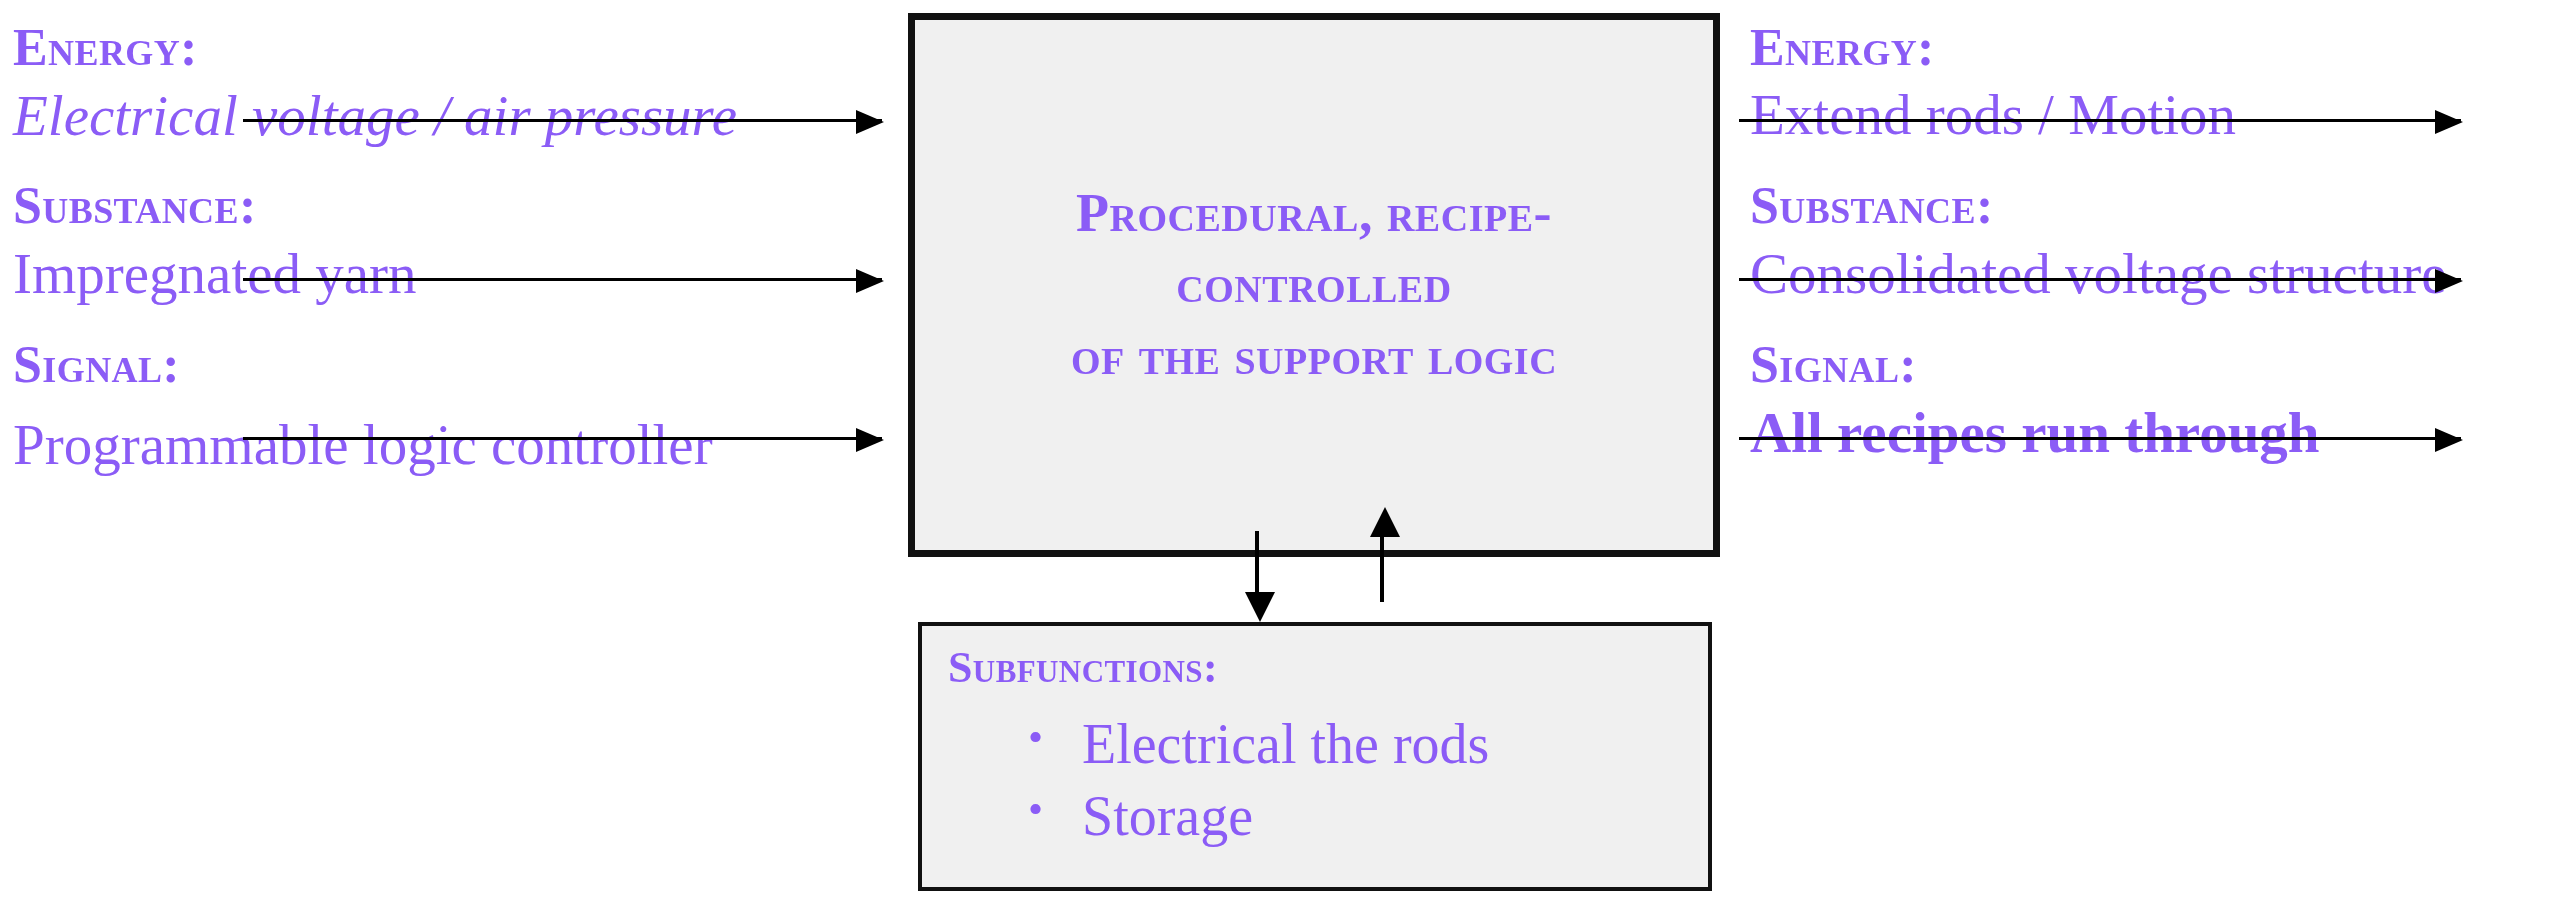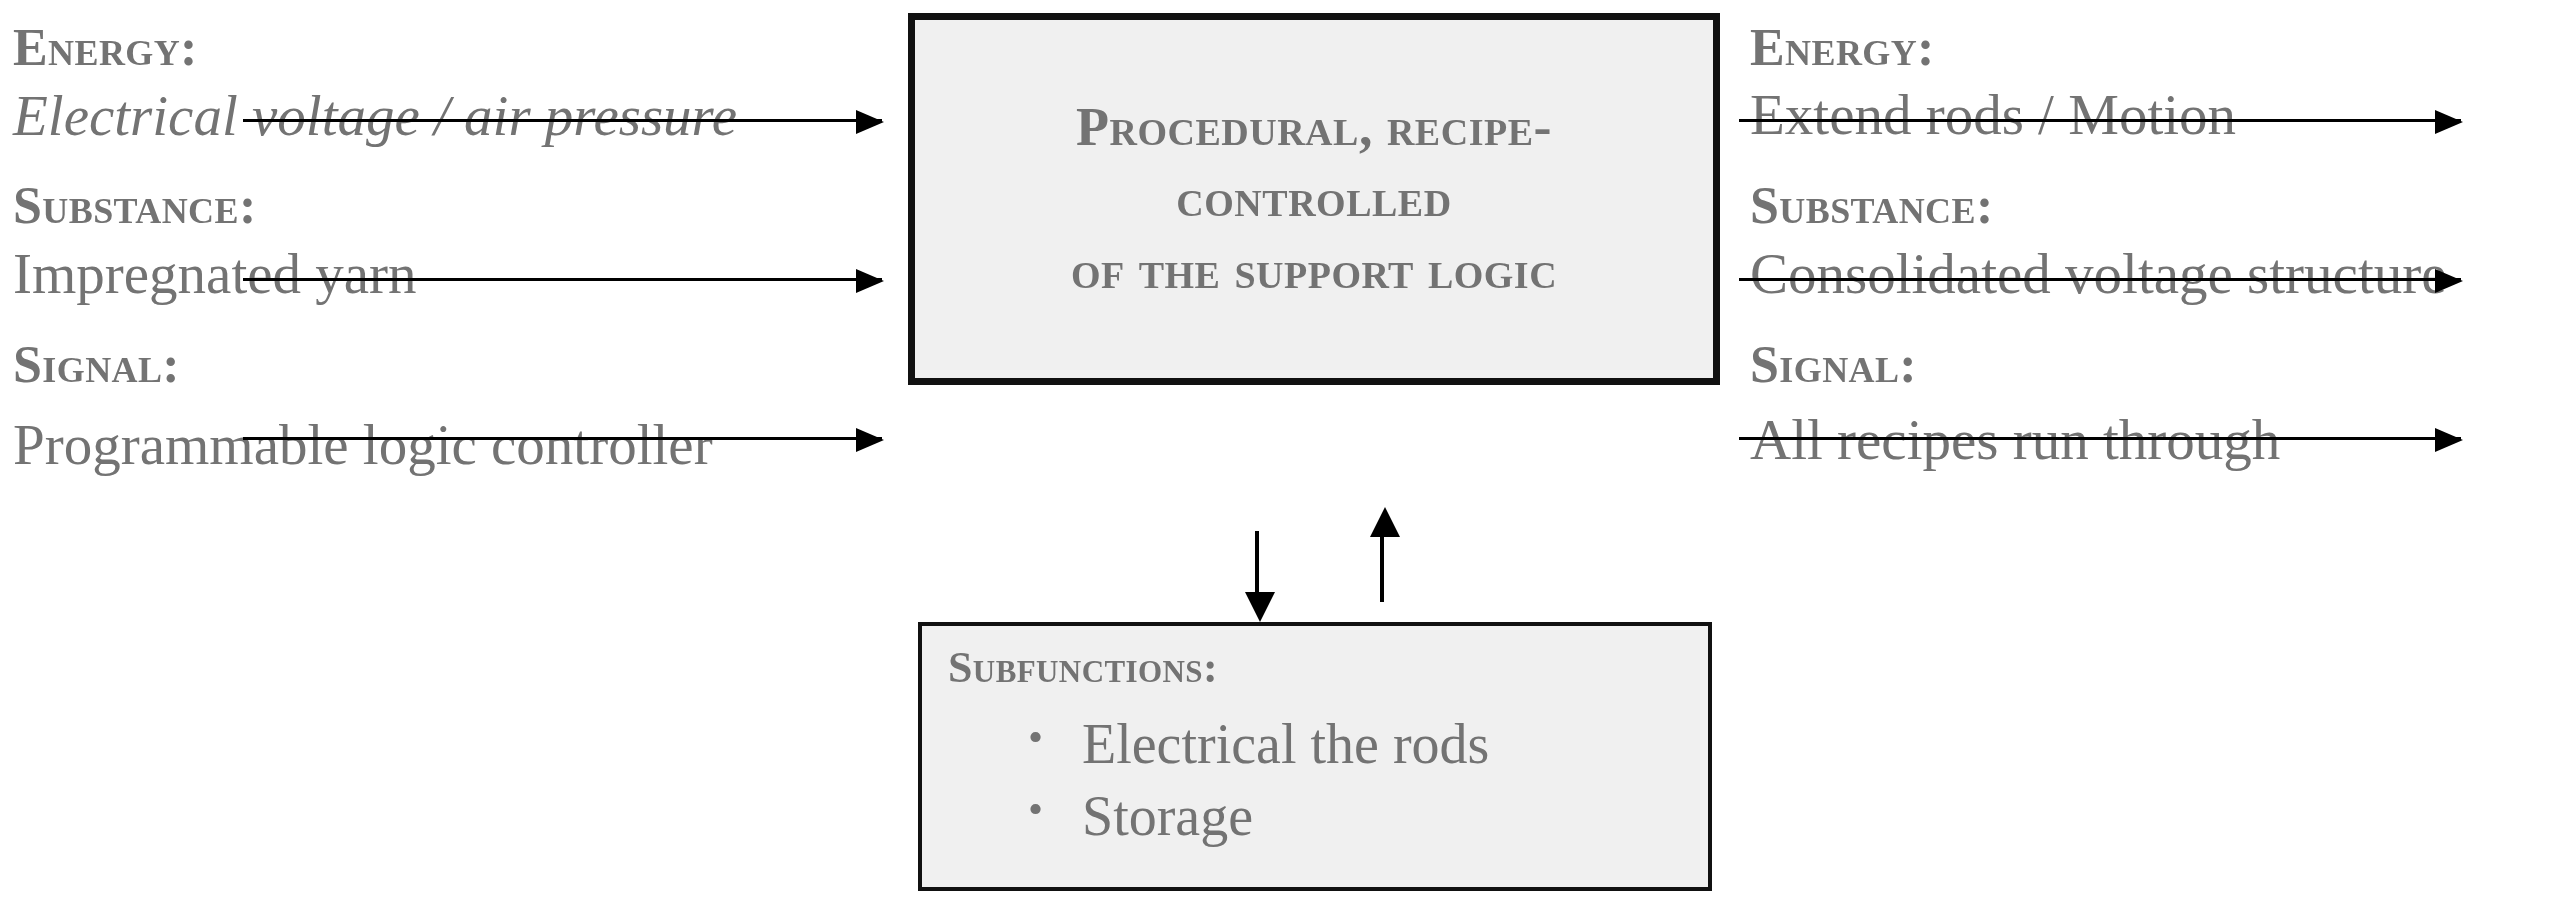--- a/index.html
+++ b/index.html
@@ -7,21 +7,21 @@
     padding: 0;
     background: #ffffff;
   }
   #stage {
     position: relative;
     width: 2576px;
     height: 907px;
     background: #ffffff;
     overflow: hidden;
     font-family: "Liberation Serif", "DejaVu Serif", serif;
-    color: #737373;
+    color: #8b5cf6;
   }
 
   
   .flow-group { position: absolute; }
 
   .flow-title {
     font-family: "Liberation Serif", "DejaVu Serif", serif;
     font-weight: bold;
     font-size: 52px;
     line-height: 1.0;
@@ -83,21 +83,21 @@
     border-right: 15.7px solid transparent;
     border-bottom: 30px solid #000;
   }
 
   
   #main-box {
     position: absolute;
     left: 908px;
     top: 13px;
     width: 812px;
-    height: 372px;
+    height: 544px;
     box-sizing: border-box;
     background: #f0f0f0;
     border: 7.4px solid #111111;
     display: flex;
     align-items: center;
     justify-content: center;
   }
   #main-box-text {
     font-family: "Liberation Serif", "DejaVu Serif", serif;
     font-weight: bold;
@@ -190,21 +190,21 @@
   <div class="h-arrow" style="left:1739px; top:119px; width:722px;"></div>
 
   <div class="flow-group" style="left:1750px; top:180px;">
     <div class="flow-title">Substance:</div>
     <div class="flow-value" style="margin-top:13px;">Consolidated voltage structure</div>
   </div>
   <div class="h-arrow" style="left:1739px; top:278px; width:722px;"></div>
 
   <div class="flow-group" style="left:1750px; top:339px;">
     <div class="flow-title">Signal:</div>
-    <div class="flow-value" style="margin-top:20px;">All recipes run through</div>
+    <div class="flow-value" style="margin-top:13px;font-weight:bold;">All recipes run through</div>
   </div>
   <div class="h-arrow" style="left:1739px; top:437px; width:722px;"></div>
 
   <div class="v-arrow down" style="left:1255px; top:531px; height:67px;"></div>
   <div class="v-arrow up" style="left:1380px; top:535px; height:67px;"></div>
 
   <div id="sub-box">
     <div id="sub-title">Subfunctions:</div>
     <ul id="sub-list">
       <li>Electrical the rods</li>

